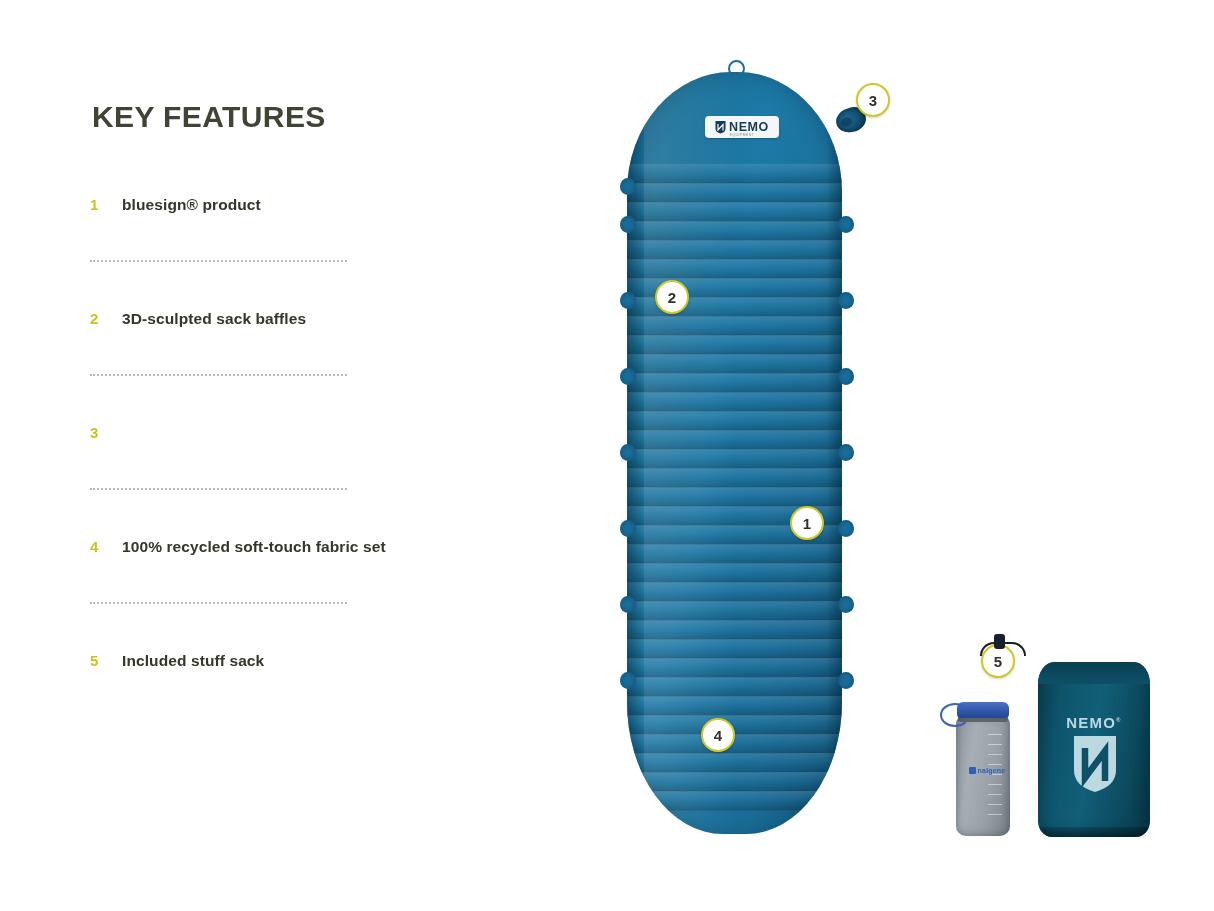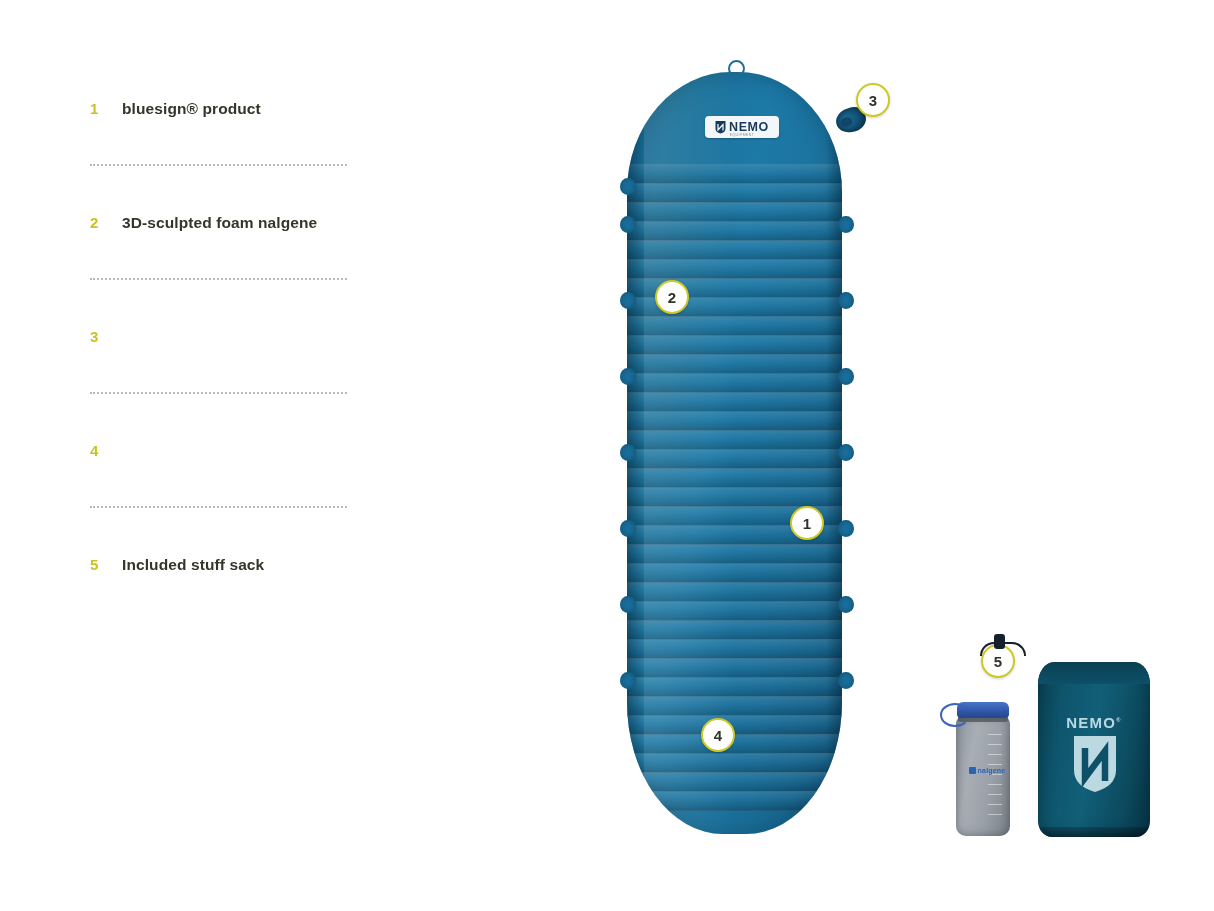--- a/index.html
+++ b/index.html
@@ -165,46 +165,48 @@
   .grad{position:absolute;right:8px;top:18px;width:14px;height:92px;}
   .grad i{display:block;height:1px;background:rgba(255,255,255,.45);margin-bottom:9px;}
 </style>
 </head>
 <body>
 
 <div class="stage">
 
   <div class="features-panel">
 
+    <div class="panel-title">KEY FEATURES</div>
 
     <div class="feature-row">
       <span class="feature-num">1</span>
       <span class="feature-label">bluesign® product</span>
     </div>
     <div class="gap-a"></div>
     <div class="divider"></div>
     <div class="gap-b"></div>
 
     <div class="feature-row">
       <span class="feature-num">2</span>
-      <span class="feature-label">3D-sculpted foam nalgene</span>
+      <span class="feature-label">3D-sculpted sack baffles</span>
     </div>
     <div class="gap-a"></div>
     <div class="divider"></div>
     <div class="gap-b"></div>
 
     <div class="feature-row">
       <span class="feature-num">3</span>
     </div>
     <div class="gap-a"></div>
     <div class="divider"></div>
     <div class="gap-b"></div>
 
     <div class="feature-row">
       <span class="feature-num">4</span>
+      <span class="feature-label">100% recycled soft-touch fabric set</span>
     </div>
     <div class="gap-a"></div>
     <div class="divider"></div>
     <div class="gap-b"></div>
 
     <div class="feature-row">
       <span class="feature-num">5</span>
       <span class="feature-label">Included stuff sack</span>
     </div>
   </div>

